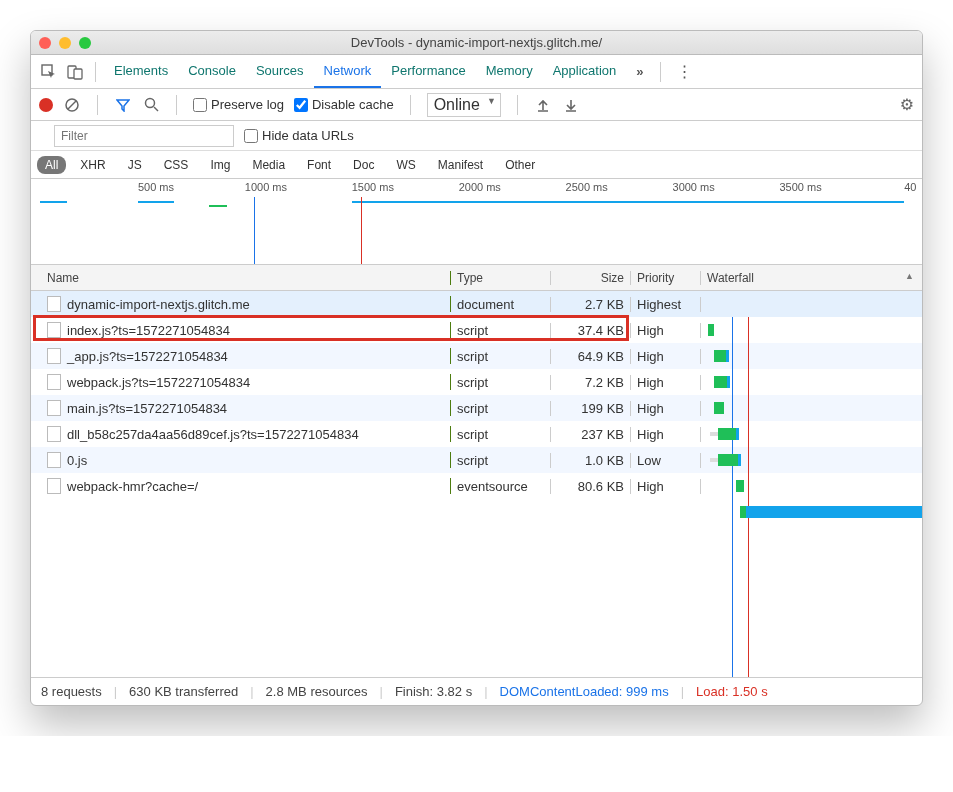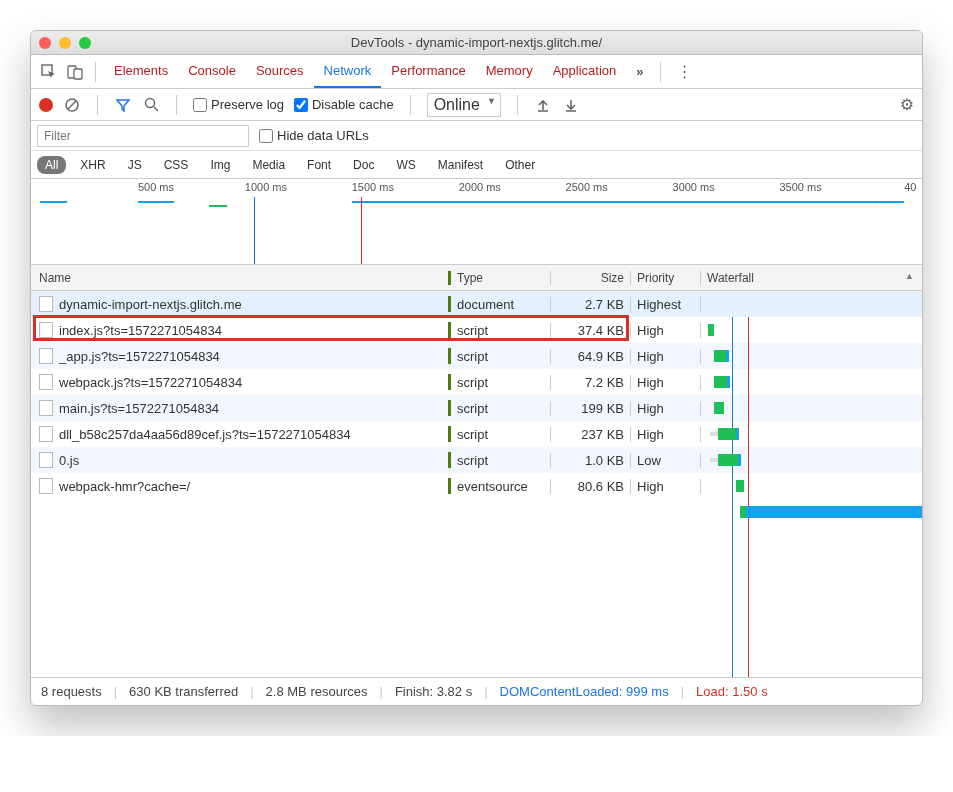--- a/index.html
+++ b/index.html
@@ -6,47 +6,47 @@
   body { font-family: -apple-system, BlinkMacSystemFont, "Segoe UI", sans-serif; font-size: 13px; color: #333; background: #fff; padding: 30px; }
   .window { width: 893px; background: #fff; border: 1px solid #bbb; border-radius: 6px; box-shadow: 0 20px 40px rgba(0,0,0,0.25); overflow: hidden; }
   .titlebar { height: 24px; background: linear-gradient(#ececec,#dedede); border-bottom: 1px solid #bbb; display: flex; align-items: center; padding: 0 8px; position: relative; }
   .traffic { display: flex; gap: 8px; }
   .traffic span { width: 12px; height: 12px; border-radius: 50%; display: inline-block; }
   .dot-close{background:#ff5f57}.dot-min{background:#ffbd2e}.dot-max{background:#28c940}
   .title { position: absolute; left: 0; right: 0; text-align: center; font-size: 13px; color:#444; }
   .tabs-row { display: flex; align-items: center; height: 34px; border-bottom: 1px solid #ccc; padding: 0 6px; gap:2px; }
   .inspect-icon, .device-icon { width: 24px; height: 24px; display:flex;align-items:center;justify-content:center; color:#666; }
   .sep-v { width:1px; height:20px; background:#ccc; margin:0 6px; }
-  .tab { padding: 8px 10px; color:#b91c1c; cursor:pointer; font-size:13px; }
+  .tab { padding: 8px 10px; color:#0f766e; cursor:pointer; font-size:13px; }
   .tab.active { color:#1a73e8; border-bottom: 2px solid #1a73e8; }
   .chev { padding:6px 8px; color:#555; font-weight:bold; }
   .kebab { padding:4px 8px; color:#555; font-size:16px; }
   .toolbar { display:flex; align-items:center; height:32px; border-bottom:1px solid #ccc; padding:0 8px; gap:10px; }
   .record-dot { width:14px; height:14px; border-radius:50%; background:#d93025; }
   .icon-btn { width:18px; height:18px; display:flex;align-items:center;justify-content:center; color:#666; }
   .funnel { color:#1a73e8; }
   .chk { display:flex; align-items:center; gap:4px; color:#333; font-size:13px; }
   .chk input{ width:14px; height:14px; }
   .select { border:1px solid #ccc; padding:2px 20px 2px 6px; position:relative; font-size:16px; }
   .select::after{content:"▼"; position:absolute; right:4px; font-size:9px; color:#666;}
   .gear { margin-left:auto; color:#666; font-size:16px; }
   .filter-row { display:flex; align-items:center; height:30px; border-bottom:1px solid #ddd; padding:0 6px; gap:10px; }
-  .filter-input { border:1px solid #ccc; padding:3px 6px; width:212px; font-size:12px; }
+  .filter-input { border:1px solid #ccc; padding:3px 6px; width:180px; font-size:12px;margin-left:17px; }
   .types-row { display:flex; align-items:center; height:28px; border-bottom:1px solid #ccc; padding:0 6px; gap:6px; }
   .type-pill { padding:2px 8px; border-radius:8px; font-size:12px; color:#333; cursor:pointer; }
   .type-pill.active { background:#777; color:#fff; }
   .overview { height:86px; border-bottom:1px solid #ccc; position:relative; }
   .ticks { position:absolute; top:0; left:0; right:0; height:18px; display:flex; font-size:11px; color:#555; }
   .tick { position:absolute; top:2px; }
   .ov-body { position:absolute; top:18px; left:0; right:0; bottom:0; }
   .ov-bar { position:absolute; height:2px; top:4px; }
   .ov-line { position:absolute; top:0; bottom:0; width:1px; }
   .table { }
   .thead { display:flex; background:#f4f4f4; border-bottom:1px solid #ccc; height:26px; align-items:center; font-size:12px; color:#444; }
-  .col-name{width:420px; padding-left:8px; border-right:3px solid #4d7c0f;}
+  .col-name{width:420px; padding-left:16px; border-right:1px solid #4d7c0f;}
   .col-type{width:100px; padding-left:6px; border-right:1px solid #ccc;}
   .col-size{width:80px; padding-right:6px; text-align:right; border-right:1px solid #ccc;}
   .col-prio{width:70px; padding-left:6px; border-right:1px solid #ccc;}
   .col-wf{flex:1; padding-left:6px; position:relative;}
   .sort-arrow{position:absolute; right:8px; font-size:9px; color:#777;}
   .tbody-wrap{position:relative; height:386px;}
   .tbody { position:relative; }
   .row { display:flex; height:26px; align-items:center; font-size:13px; color:#333; }
   .row.even{background:#fff}
   .row.odd{background:#f2f7ff}

